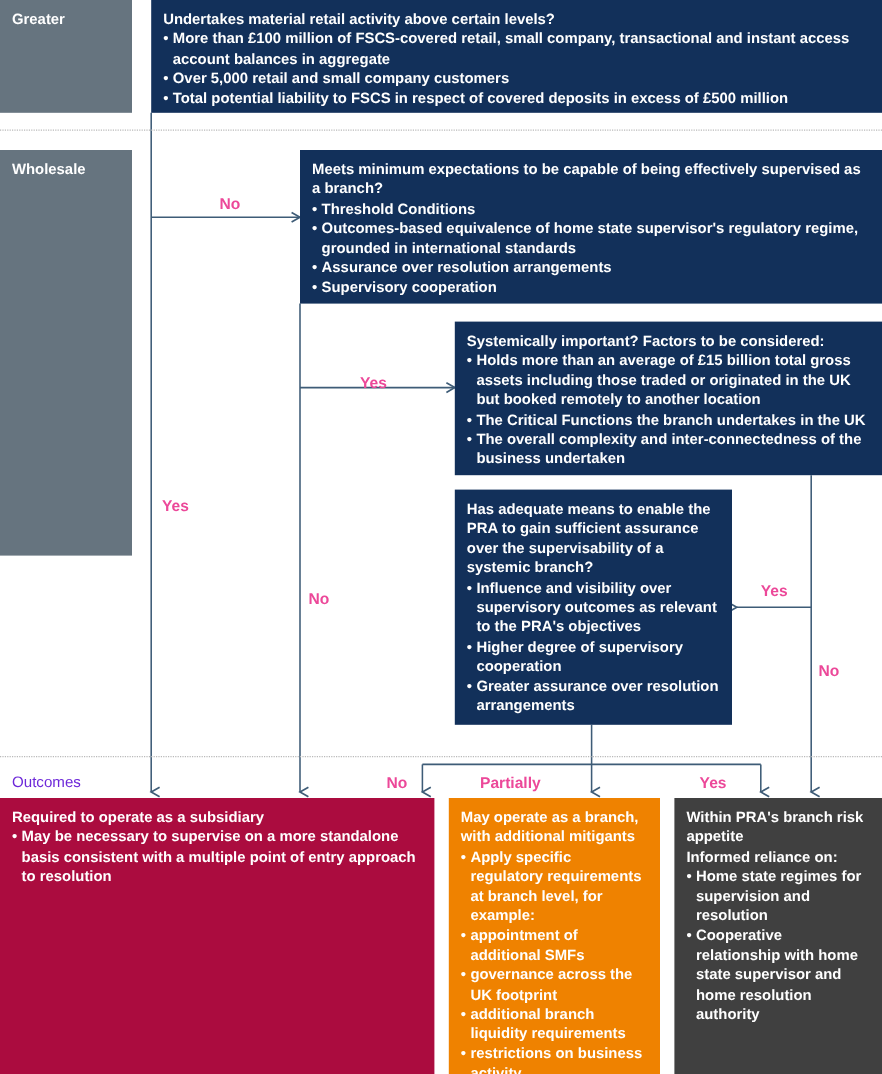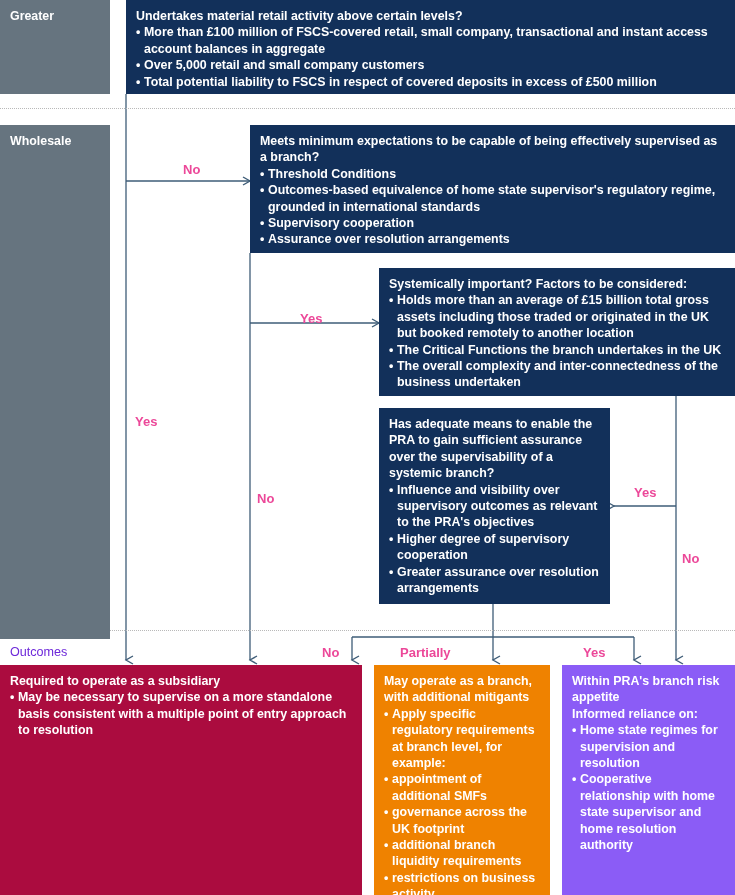--- a/index.html
+++ b/index.html
@@ -23,21 +23,21 @@
     color: #ffffff;
     font-size: 12.4px;
     line-height: 16.4px;
     font-weight: bold;
     padding: 8px 10px 8px 10px;
   }
   .navy { background: #12305a; }
   .gray { background: #66747f; }
   .crimson { background: #ab0c3f; }
   .orange { background: #ef8200; }
-  .green { background: #8b5cf6; }
+  .green { background: #404040; }
 
   .box .hdr {
     display: block;
     margin: 0 0 0 0;
   }
   .box ul {
     list-style: none;
     margin: 0;
     padding: 0;
   }
@@ -134,31 +134,31 @@
 
   <div class="box navy" style="left:126px; top:0px; width:609px; height:94px;">
     <span class="hdr">Undertakes material retail activity above certain levels?</span>
     <ul>
       <li>More than £100 million of FSCS-covered retail, small company, transactional and instant access account balances in aggregate</li>
       <li>Over 5,000 retail and small company customers</li>
       <li>Total potential liability to FSCS in respect of covered deposits in excess of £500 million</li>
     </ul>
   </div>
 
-  <div class="box gray" style="left:0px; top:125px; width:110px; height:514px;">
+  <div class="box gray" style="left:0px; top:125px; width:110px; height:338px;">
     <span class="hdr">Wholesale</span>
   </div>
 
   <div class="box navy" style="left:250px; top:125px; width:485px; height:128px;">
     <span class="hdr">Meets minimum expectations to be capable of being effectively supervised as a branch?</span>
     <ul>
       <li>Threshold Conditions</li>
       <li>Outcomes-based equivalence of home state supervisor's regulatory regime, grounded in international standards</li>
+      <li>Assurance over resolution arrangements</li>
       <li>Supervisory cooperation</li>
-      <li>Assurance over resolution arrangements</li>
     </ul>
   </div>
 
   <div class="box navy" style="left:379px; top:268px; width:356px; height:128px;">
     <span class="hdr">Systemically important? Factors to be considered:</span>
     <ul>
       <li>Holds more than an average of £15 billion total gross assets including those traded or originated in the UK but booked remotely to another location</li>
       <li>The Critical Functions the branch undertakes in the UK</li>
       <li>The overall complexity and inter-connectedness of the business undertaken</li>
     </ul>

